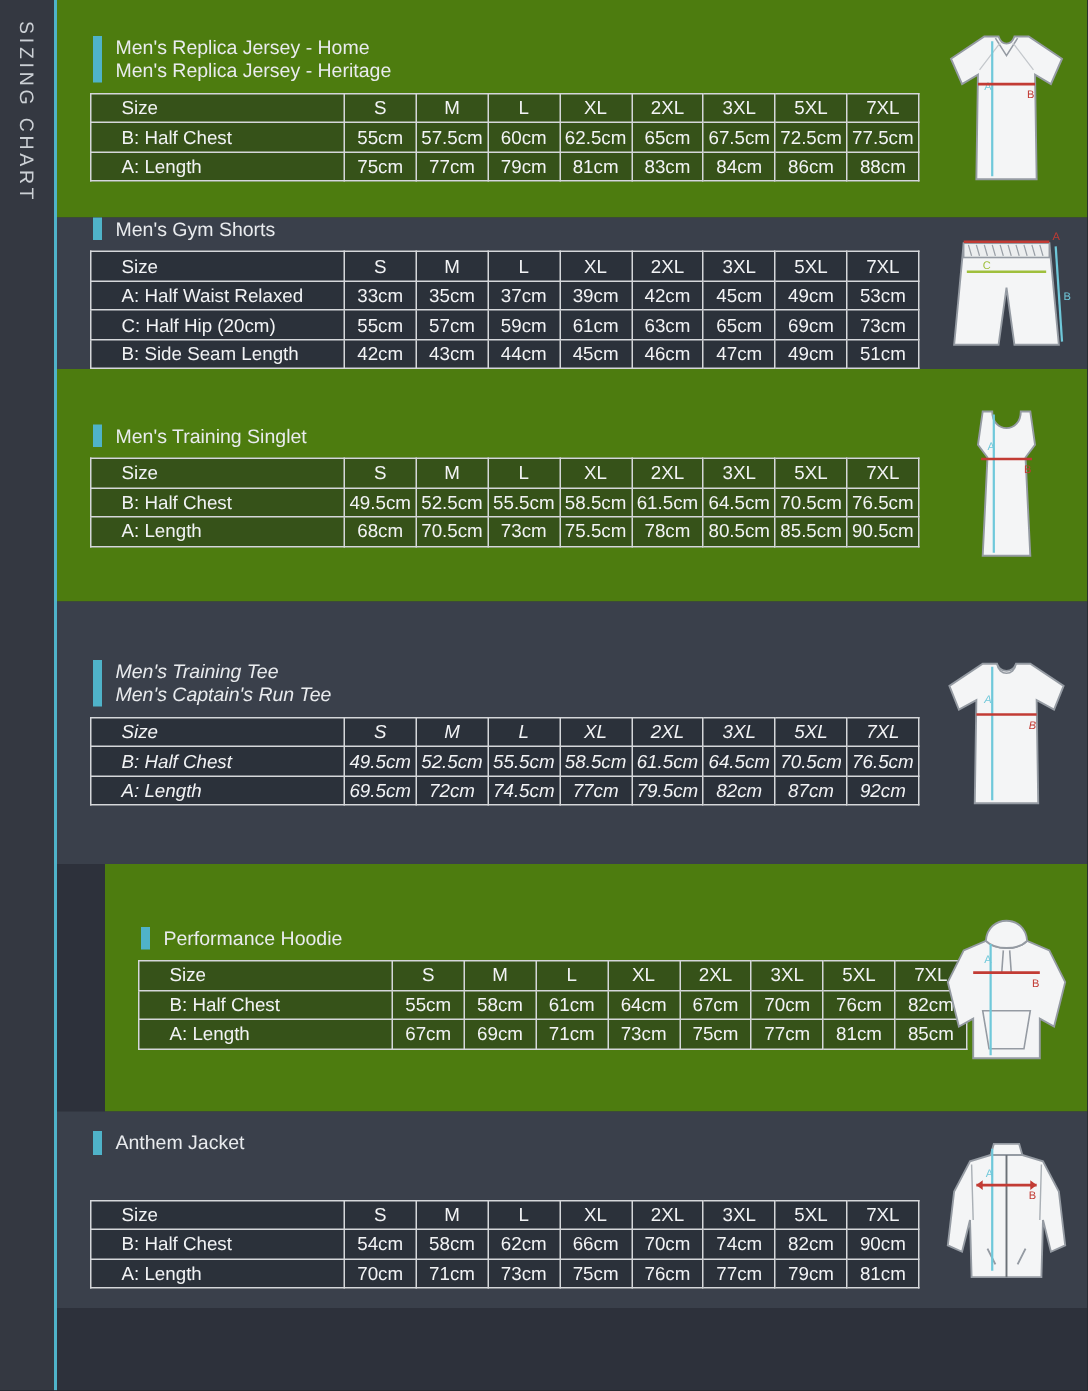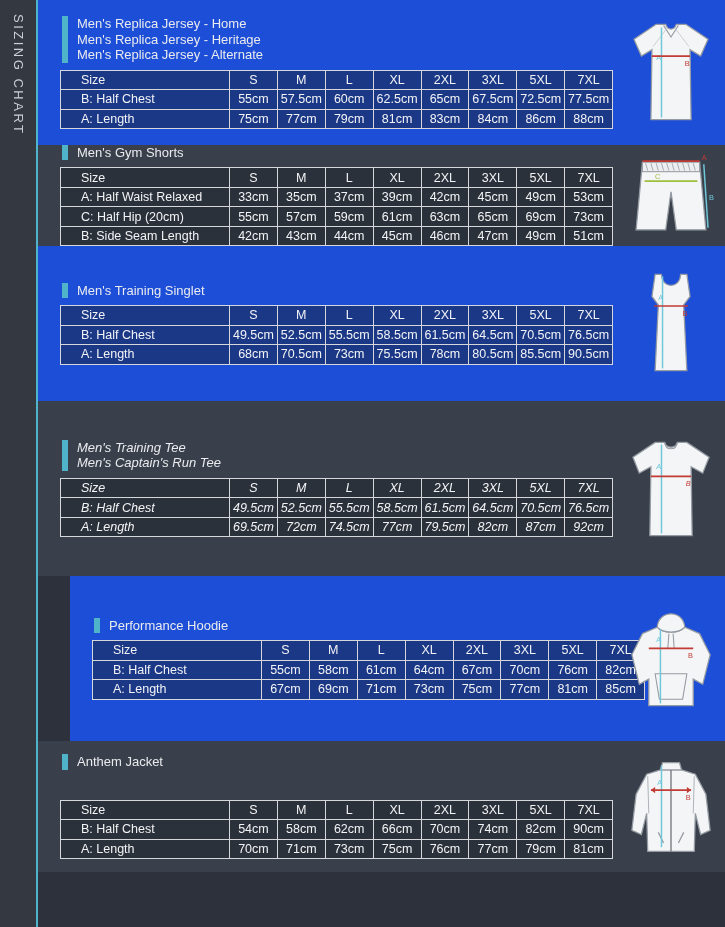--- a/index.html
+++ b/index.html
@@ -24,21 +24,21 @@
   .header{height:95px;flex:0 0 95px;display:flex;align-items:center;padding-left:26px;}
   .page-title{
     margin:8px 0 0 0;font-size:32px;font-weight:300;color:#f3f4f6;
     letter-spacing:9px;word-spacing:6px;white-space:nowrap;
   }
   
   .band{
     position:relative;display:flex;flex-direction:column;justify-content:center;
     padding-left:22px;box-sizing:border-box;
   }
-  .band-dark{background:#1d4ed8;}
+  .band-dark{background:#4d7c0f;}
   .band-light{background:#3a404b;}
   .title-row{display:flex;align-items:stretch;margin:0 0 7px 2px;}
   .bullet{width:6px;background:#4fb3c9;margin-right:9px;flex:0 0 6px;}
   .titles{display:flex;flex-direction:column;justify-content:center;}
   .title-line{font-size:13px;line-height:15.5px;color:#e9ebee;white-space:nowrap;}
   
   .size-table{
     border-collapse:collapse;width:553px;table-layout:fixed;
     background:rgba(26,30,38,0.45);
   }
@@ -64,21 +64,20 @@
     <span class="sidebar-label">SIZING CHART</span>
   </aside>
   <main class="content">
     <div id="sections">
         <section class="band band-dark" style="height: 145px;">
     <div class="title-row">
       <span class="bullet"></span>
       <div class="titles">
               <div class="title-line">Men's Replica Jersey - Home</div>
               <div class="title-line">Men's Replica Jersey - Heritage</div>
-              <div class="title-line">Men's Replica Jersey - Alternate</div>
             </div>
     </div>
     <table class="size-table">
       <thead>
               <tr>
                 <th class="col-label">Size</th>
                 <th>S</th>
                 <th>M</th>
                 <th>L</th>
                 <th>XL</th>

